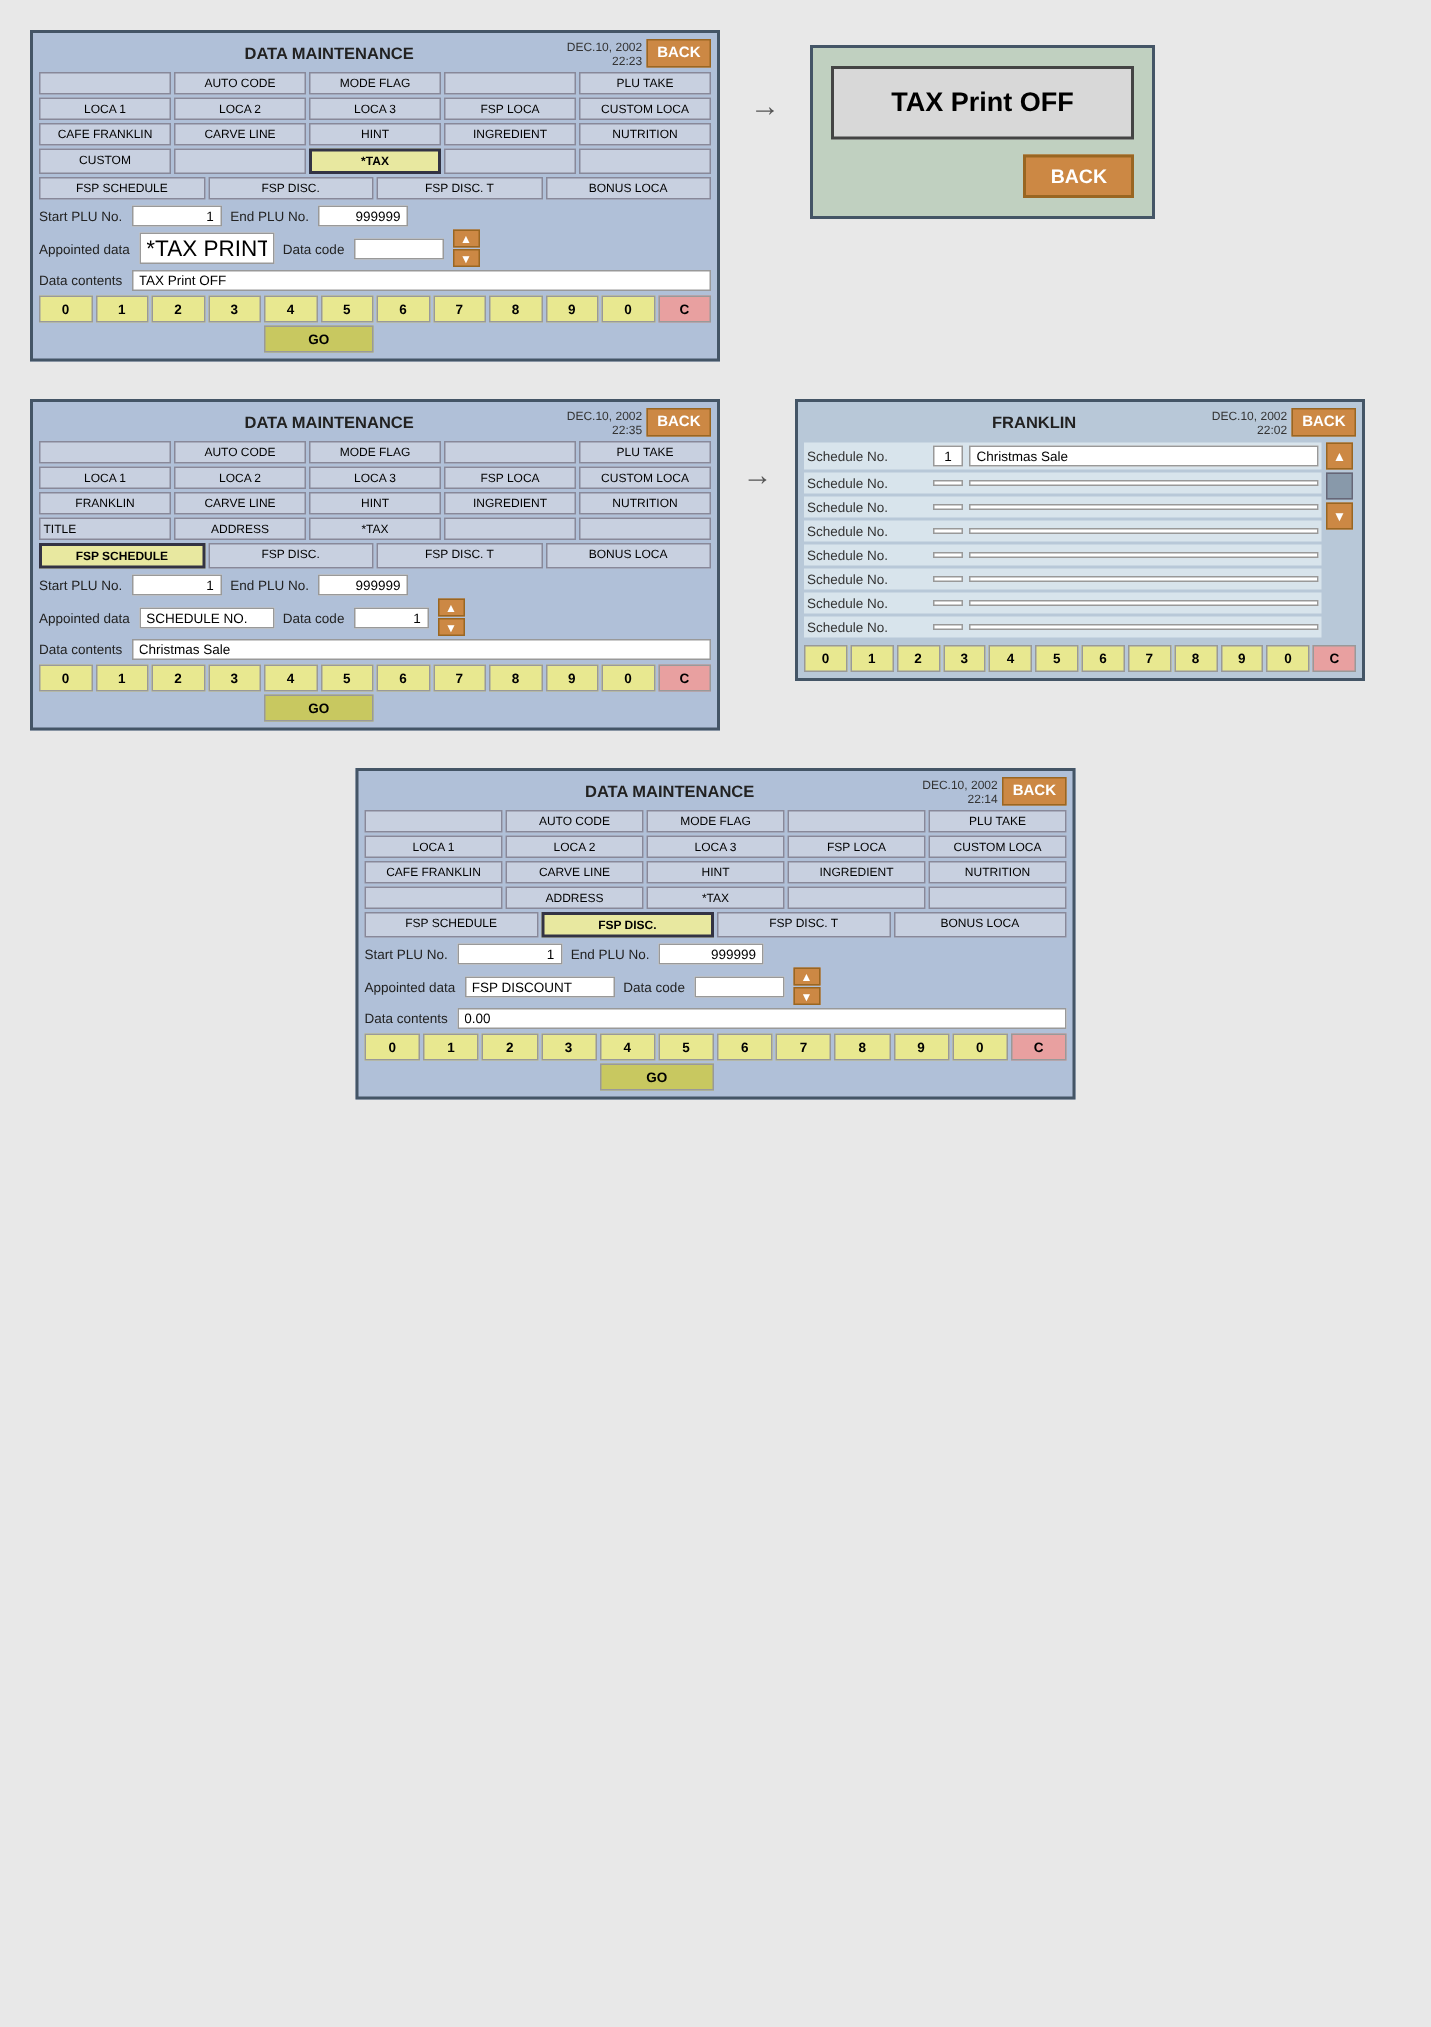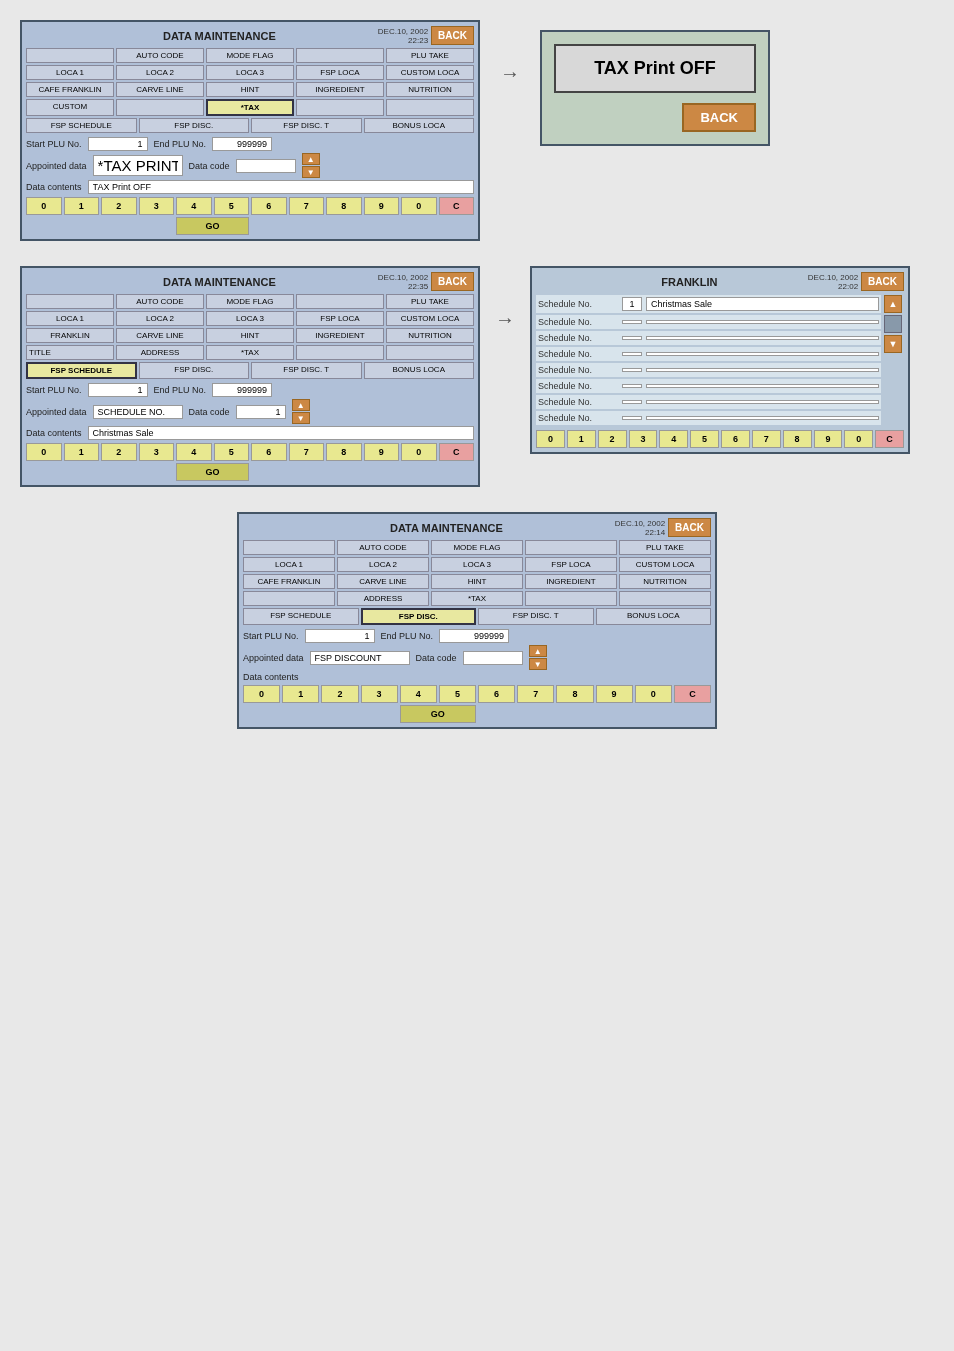--- a/index.html
+++ b/index.html
@@ -348,20 +348,21 @@
       <input style="background: white; border: 1px solid rgb(153, 153, 153); padding: 1px 4px; font-size: 9px; width: 100px;" value="FSP DISCOUNT" readonly="">
       <span style="color: #222; white-space: nowrap;">Data code</span>
       <input style="background: white; border: 1px solid rgb(153, 153, 153); padding: 1px 4px; font-size: 9px; width: 60px;" value="" readonly="">
       <div style="display: flex; flex-direction: column; gap: 1px;">
         <div style="background: #cc8844; border: 1px solid #996622; width: 18px; height: 12px; display: flex; align-items: center; justify-content: center; cursor: pointer; color: white; font-size: 8px;">▲</div>
         <div style="background: #cc8844; border: 1px solid #996622; width: 18px; height: 12px; display: flex; align-items: center; justify-content: center; cursor: pointer; color: white; font-size: 8px;">▼</div>
       </div>
     </div>
     <div style="display: flex; align-items: center; margin-bottom: 3px; font-size: 9px; gap: 6px;">
       <span style="color: #222; white-space: nowrap;">Data contents</span>
+      <input style="background: white; border: 1px solid rgb(153, 153, 153); padding: 1px 4px; font-size: 9px; flex: 1 1 0%;" value="0.00" readonly="">
     </div>
 
     <div style="display: grid; grid-template-columns: repeat(12, 1fr); gap: 2px;">
       <div style="background: #e8e890; border: 1px solid #999; font-size: 9px; font-weight: bold; text-align: center; padding: 3px 1px; cursor: pointer;">0</div>
       <div style="background: #e8e890; border: 1px solid #999; font-size: 9px; font-weight: bold; text-align: center; padding: 3px 1px; cursor: pointer;">1</div>
       <div style="background: #e8e890; border: 1px solid #999; font-size: 9px; font-weight: bold; text-align: center; padding: 3px 1px; cursor: pointer;">2</div>
       <div style="background: #e8e890; border: 1px solid #999; font-size: 9px; font-weight: bold; text-align: center; padding: 3px 1px; cursor: pointer;">3</div>
       <div style="background: #e8e890; border: 1px solid #999; font-size: 9px; font-weight: bold; text-align: center; padding: 3px 1px; cursor: pointer;">4</div>
       <div style="background: #e8e890; border: 1px solid #999; font-size: 9px; font-weight: bold; text-align: center; padding: 3px 1px; cursor: pointer;">5</div>
       <div style="background: #e8e890; border: 1px solid #999; font-size: 9px; font-weight: bold; text-align: center; padding: 3px 1px; cursor: pointer;">6</div>

